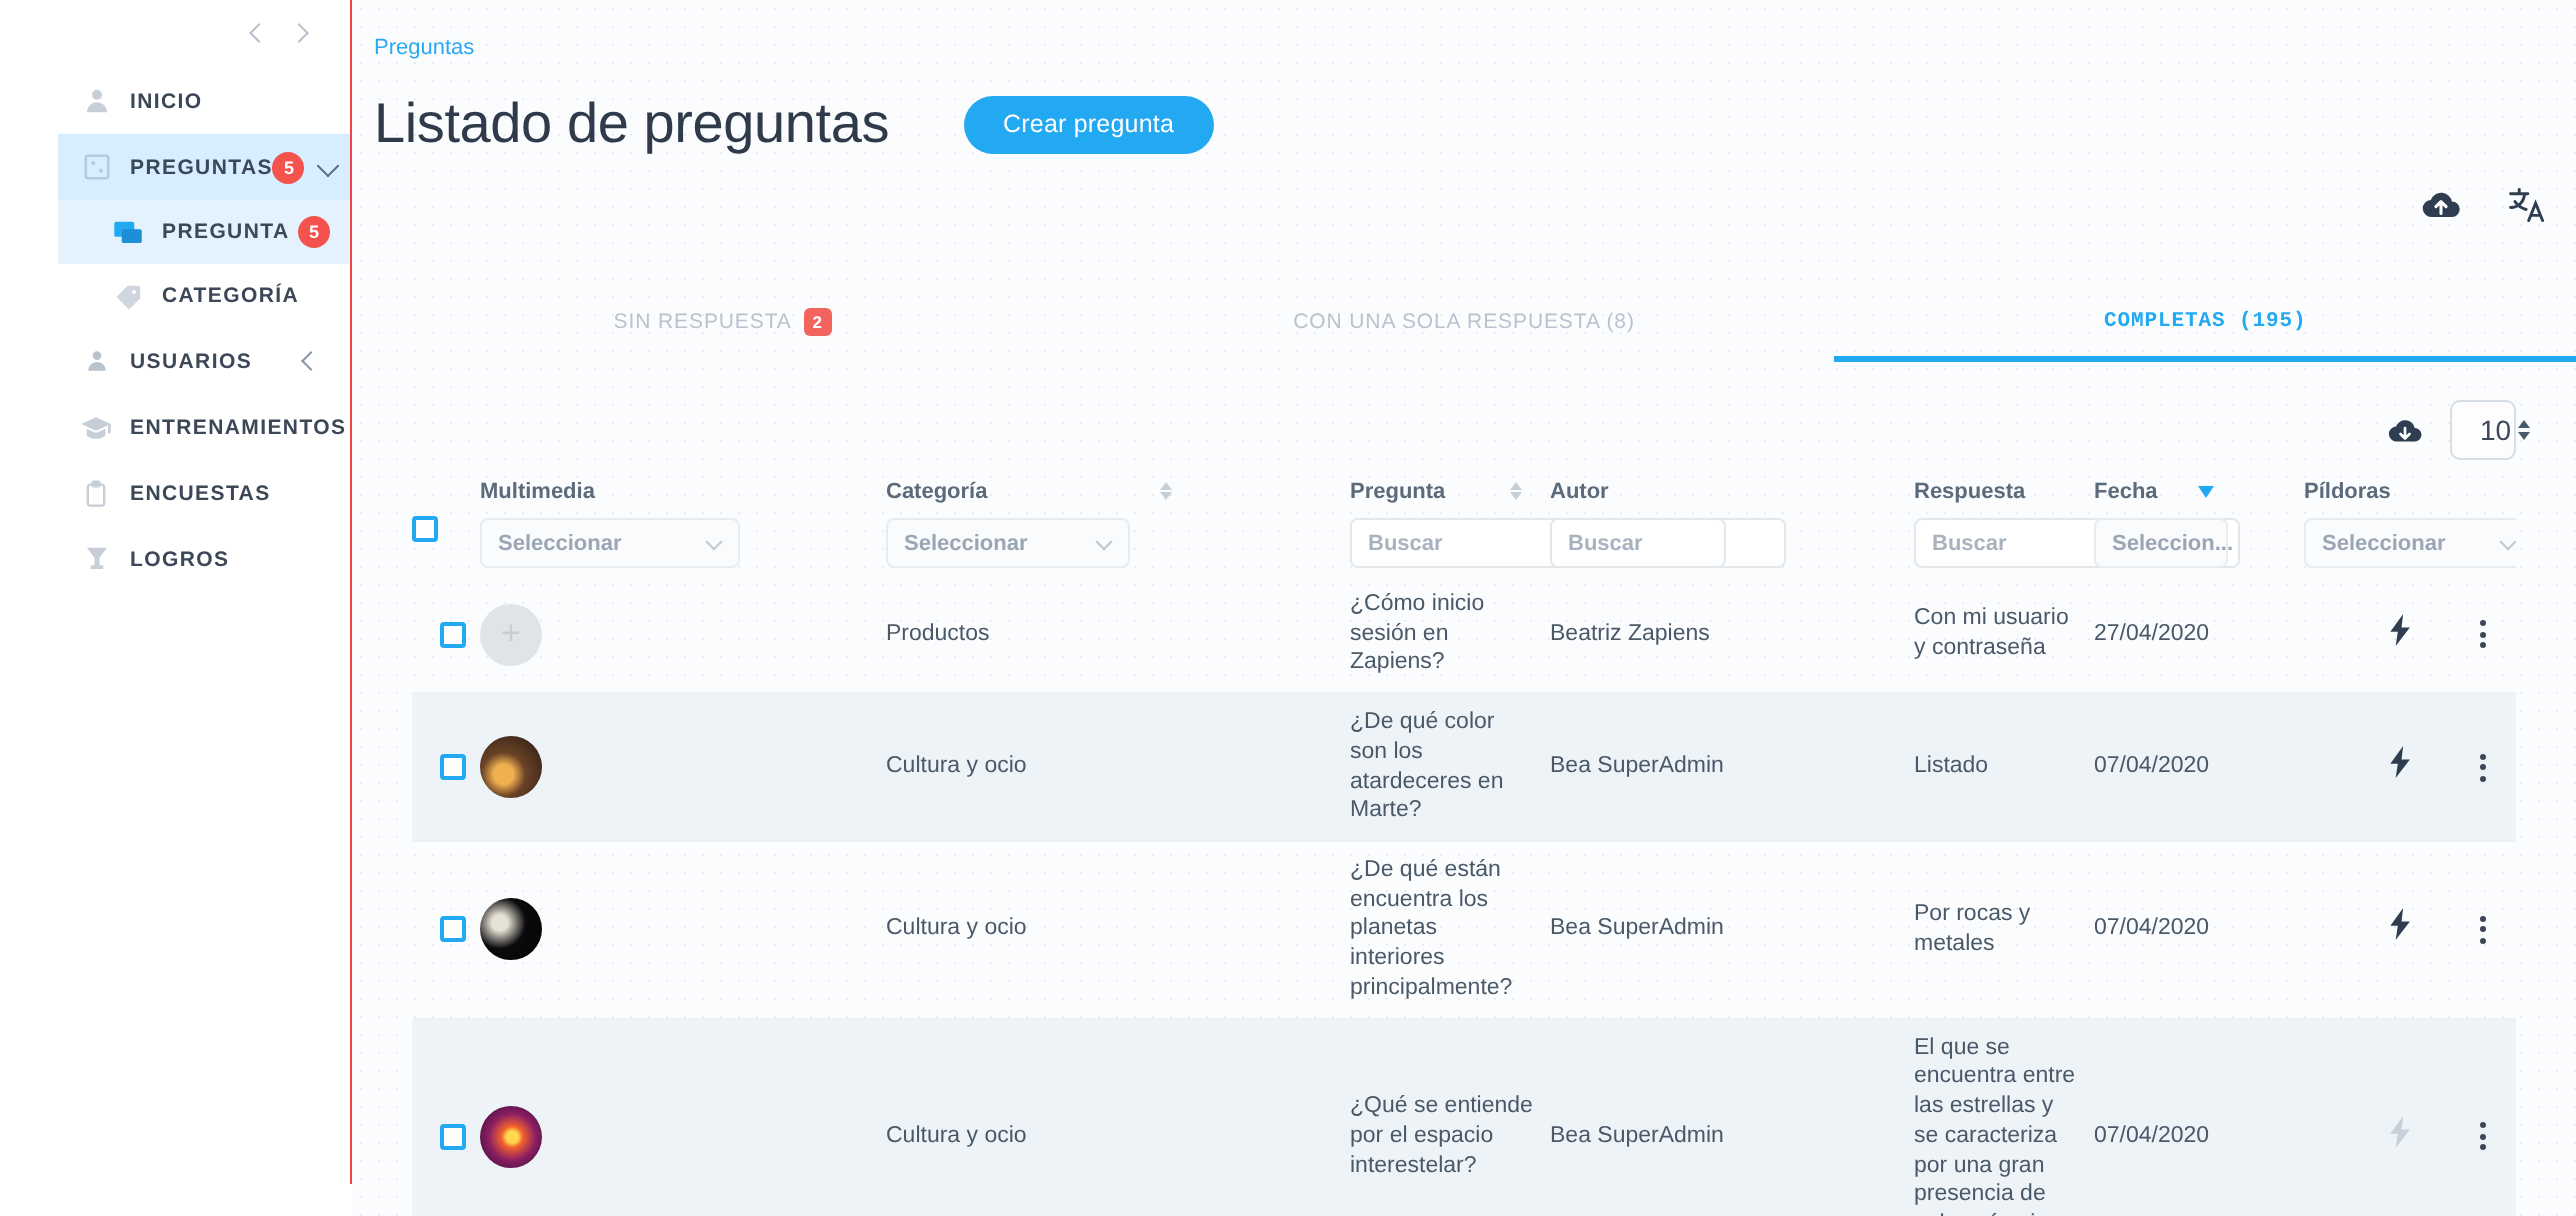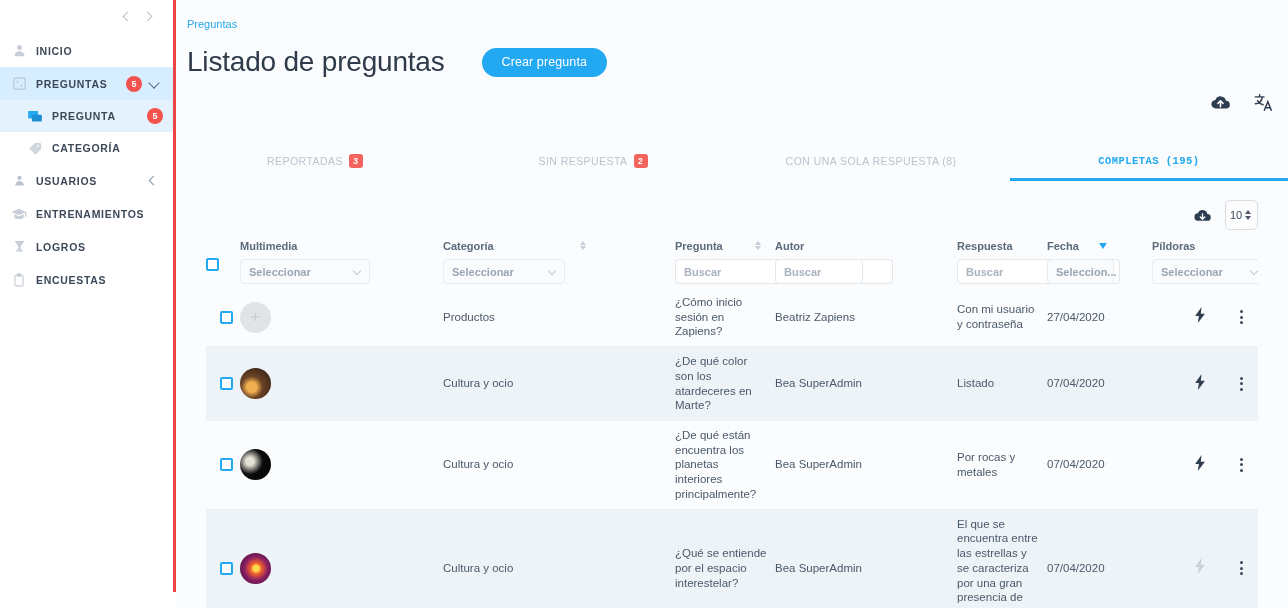--- a/index.html
+++ b/index.html
@@ -8,23 +8,24 @@
     font-family: "Liberation Sans", sans-serif;
     background: #ffffff;
     overflow: hidden;
   }
   #app { position: relative; width: 1288px; height: 608px; display: flex; }
 
   
   .sidebar {
     width: 176px; height: 592px;
     background: #ffffff;
-    border-right: 3px solid #ef4444;
+    border-right: 1px solid #ef4444;
     flex: 0 0 176px;
     position: relative;
+    padding-left: 29px;
   }
   .sidebar-collapse {
     height: 34px; display: flex; align-items: center;
     justify-content: flex-end; padding-right: 18px; gap: 10px;
   }
   .chev {
     width: 12px; height: 12px; position: relative; cursor: pointer;
   }
   .chev::before {
     content: ""; position: absolute; top: 2px; width: 6px; height: 6px;
@@ -135,21 +136,21 @@
   
   .tbl-toolbar {
     position: absolute; right: 30px; top: 200px;
     display: flex; align-items: center; gap: 13px;
   }
   .num-input {
     width: 33px; height: 30px; border: 1px solid #d6dde5; border-radius: 5px;
     background: #fdfdfd; display: flex; align-items: center;
     padding-left: 4px; gap: 2px;
   }
-  .num-input .v { font-size: 11px; color: #3c4858; }
+  .num-input .v { font-size: 14px; color: #3c4858; margin-left: 10px; }
   .spin { display: flex; flex-direction: column; gap: 2px; margin-left: 1px; }
   .spin i {
     width: 0; height: 0; border-left: 3px solid transparent;
     border-right: 3px solid transparent;
   }
   .spin i.up { border-bottom: 4px solid #4b5a6b; }
   .spin i.dn { border-top: 4px solid #4b5a6b; }
 
   
   .table-wrap {
@@ -290,35 +291,35 @@
         <svg width="16" height="16" viewBox="0 0 24 24" fill="#c7ced7">
           <path d="M12 4L1 9l11 5 9-4.1V16h2V9z"></path>
             <path d="M5 12.5V17c0 1.7 3.1 3 7 3s7-1.3 7-3v-4.5l-7 3.2z"></path>
         </svg>
       </span>
       <span class="lbl">ENTRENAMIENTOS</span>
     </div>
 
     <div class="nav-item">
       <span class="ico">
-        <svg width="15" height="15" viewBox="0 0 24 24" fill="#c7ced7">
-          <path d="M4 3h16l-6 8v6h3v3H7v-3h3v-6z"></path>
-        </svg>
-      </span>
-      <span class="lbl">LOGROS</span>
-    </div>
-
-    <div class="nav-item">
-      <span class="ico">
         <svg width="14" height="14" viewBox="0 0 24 24" fill="none" stroke="#c7ced7" stroke-width="2">
           <rect x="5" y="4" width="14" height="18" rx="2"></rect>
           <rect x="9" y="1.5" width="6" height="4" rx="1" fill="#c7ced7"></rect>
         </svg>
       </span>
       <span class="lbl">ENCUESTAS</span>
+    </div>
+
+    <div class="nav-item">
+      <span class="ico">
+        <svg width="15" height="15" viewBox="0 0 24 24" fill="#c7ced7">
+          <path d="M4 3h16l-6 8v6h3v3H7v-3h3v-6z"></path>
+        </svg>
+      </span>
+      <span class="lbl">LOGROS</span>
     </div>
   </aside>
 
   <section class="main">
 
     <div class="breadcrumb">Preguntas</div>
 
     <div class="title-row">
       <h1 class="page-title">Listado de preguntas</h1>
       <button class="btn-primary">Crear pregunta</button>
@@ -334,24 +335,20 @@
       <span class="ic-btn">
         <svg width="21" height="19" viewBox="0 0 24 22" fill="none" stroke="#2e3e50" stroke-width="1.7" stroke-linecap="round">
           <path d="M2.5 4.5h10M7.5 2v2.5M10.5 4.5c0 4-3 8-8 8"></path>
           <path d="M5 9c1.6 2.4 4 4 6.5 4.6"></path>
           <path d="M13 20l4-10 4 10M14.4 17h5.2"></path>
         </svg>
       </span>
     </div>
 
     <nav class="tabs">
-      <div class="tab">
-        <span>REPORTADAS</span>
-        <span class="tbadge">3</span>
-      </div>
       <div class="tab">
         <span>SIN RESPUESTA</span>
         <span class="tbadge">2</span>
       </div>
       <div class="tab">
         <span>CON UNA SOLA RESPUESTA (8)</span>
       </div>
       <div class="tab active">
         <span>COMPLETAS (195)</span>
       </div>

